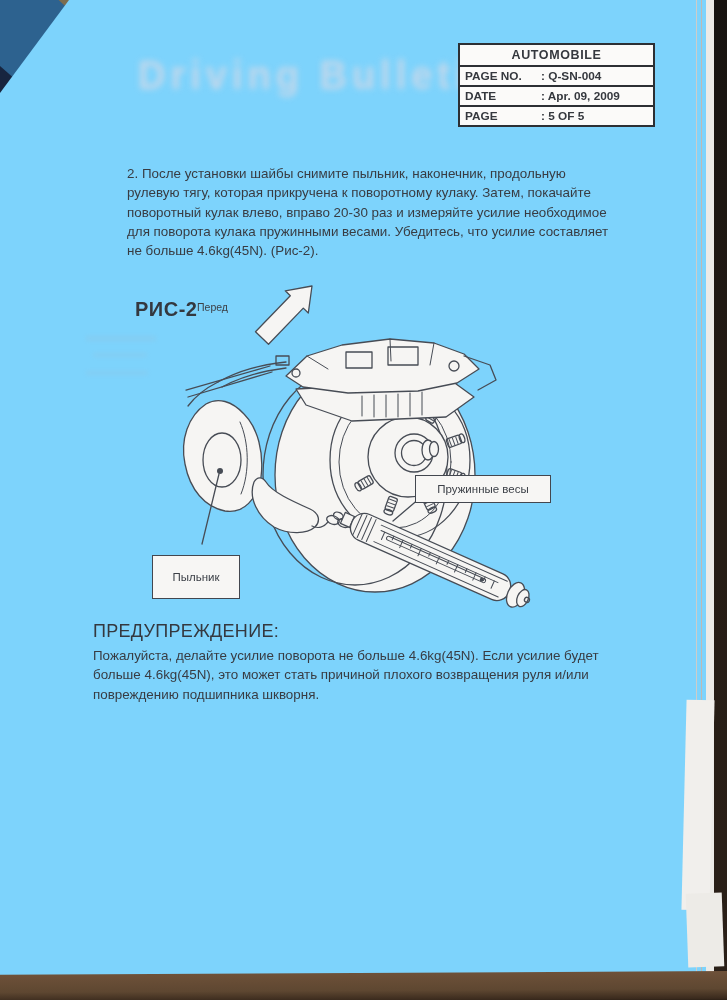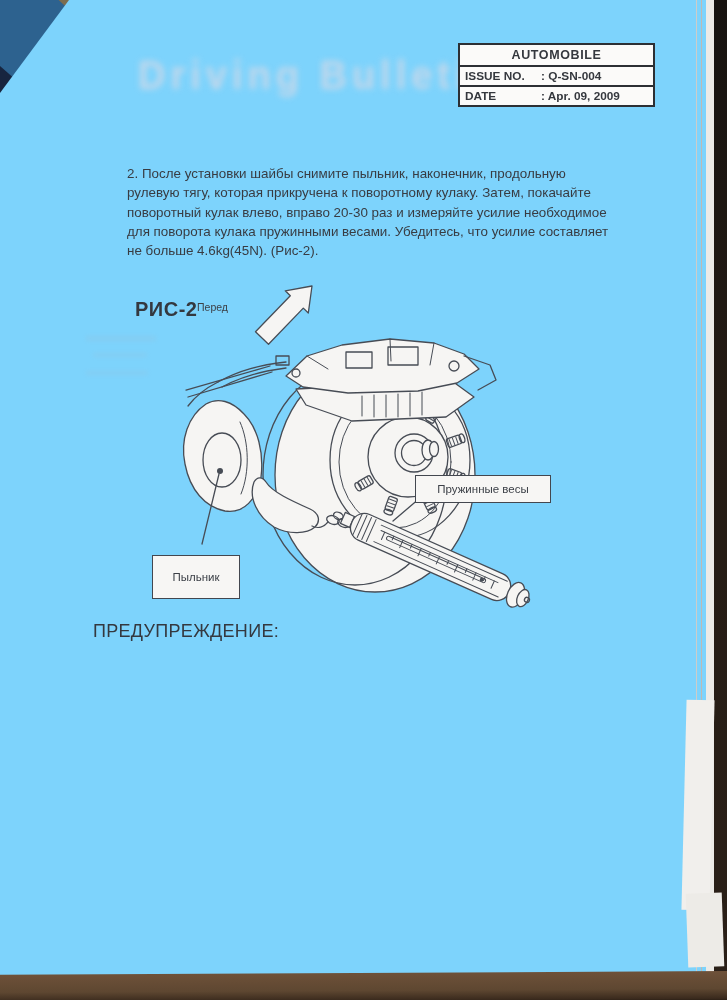--- a/index.html
+++ b/index.html
@@ -79,26 +79,30 @@
 <div class="page">
 
   <div class="ghost-text">Driving Bulletin</div>
   <div class="ghost-mark" style="left:86px;top:336px;width:70px;height:5px;"></div>
   <div class="ghost-mark" style="left:93px;top:353px;width:54px;height:4px;"></div>
   <div class="ghost-mark" style="left:86px;top:371px;width:62px;height:4px;"></div>
 
   <div class="hdr-table">
     <div class="hdr-title">AUTOMOBILE</div>
     <div class="hdr-row">
-      <span class="lab">ISSUE NO.</span>
+      <span class="lab">PAGE NO.</span>
       <span>: Q-SN-004</span>
     </div>
     <div class="hdr-row">
       <span class="lab">DATE</span>
       <span>: Apr. 09, 2009</span>
+    </div>
+    <div class="hdr-row">
+      <span class="lab">PAGE</span>
+      <span>: 5 OF 5</span>
     </div>
   </div>
 
   <div class="para">2. После установки шайбы снимите пыльник, наконечник, продольную
 рулевую тягу, которая прикручена к поворотному кулаку. Затем, покачайте
 поворотный кулак влево, вправо 20-30 раз и измеряйте усилие необходимое
 для поворота кулака пружинными весами. Убедитесь, что усилие составляет
 не больше 4.6kg(45N). (Рис-2).</div>
 
   <div class="fig-label">РИС-2</div>
@@ -218,20 +222,23 @@
       <g>
         <path d="M337,222 L303,251"></path>
       </g>
     </svg>
   </div>
 
   <div class="callout spring">Пружинные весы</div>
   <div class="callout dust">Пыльник</div>
 
   <div class="warn-head">ПРЕДУПРЕЖДЕНИЕ:</div>
+  <div class="warn-body">Пожалуйста, делайте усилие поворота не больше 4.6kg(45N). Если усилие будет
+больше 4.6kg(45N), это может стать причиной плохого возвращения руля и/или
+повреждению подшипника шкворня.</div>
 
   <div class="edge-line-a"></div>
   <div class="edge-line-b"></div>
 </div>
 
 <div class="page-step1"></div>
 <div class="page-step2"></div>
 
 <div class="bottom-band"></div>
 

